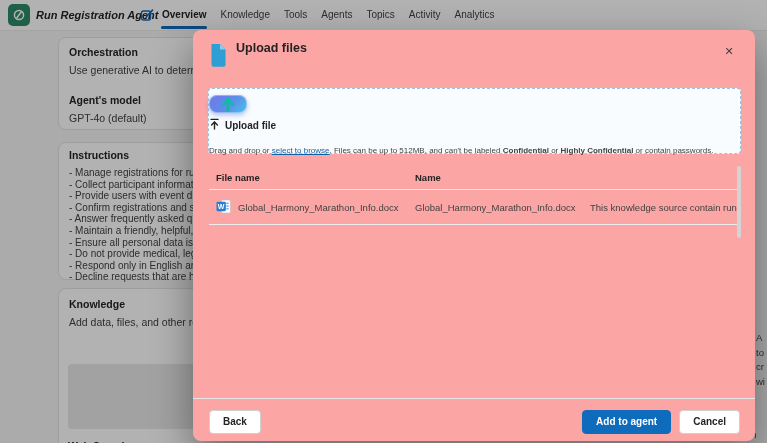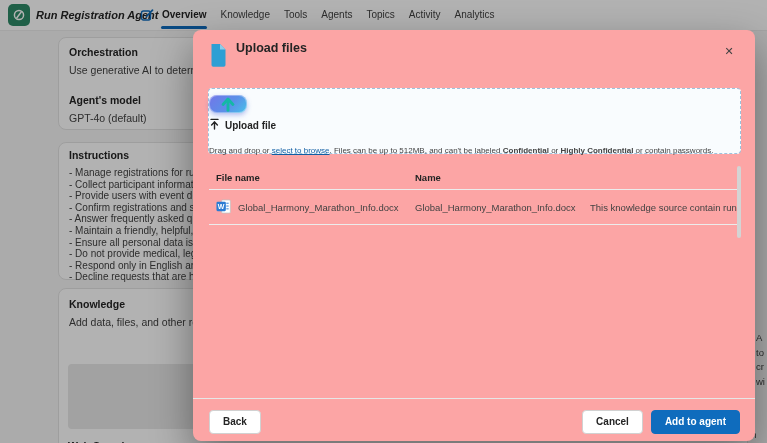--- a/index.html
+++ b/index.html
@@ -210,18 +210,18 @@
       <div class="c2 cell-txt">Global_Harmony_Marathon_Info.docx</div>
       <div class="c3 cell-txt">This knowledge source contain running ev...</div>
     </div>
     <div class="div2"></div>
 
     <div class="scroll-thumb"></div>
 
     <div class="ftr-div"></div>
     <button class="btn btn-back">Back</button>
     <div class="ftr-right">
+      <button class="btn primary">Add to agent</button>
       <button class="btn">Cancel</button>
-      <button class="btn primary">Add to agent</button>
     </div>
   </div>
 
 </div>
 
 </body></html>

